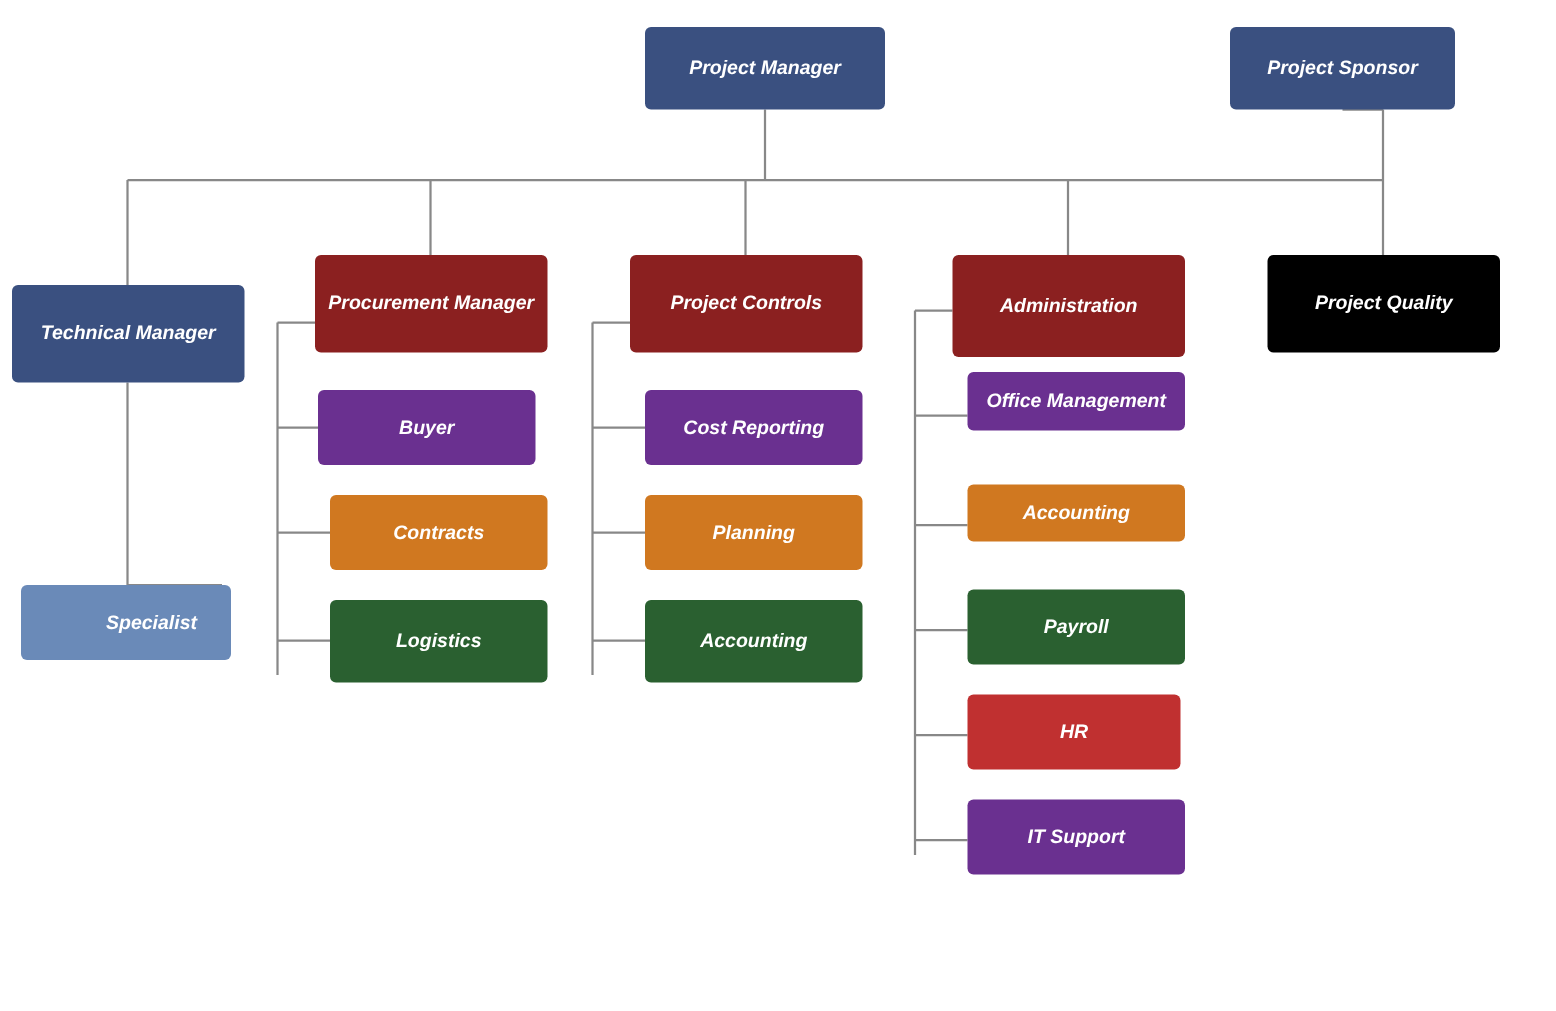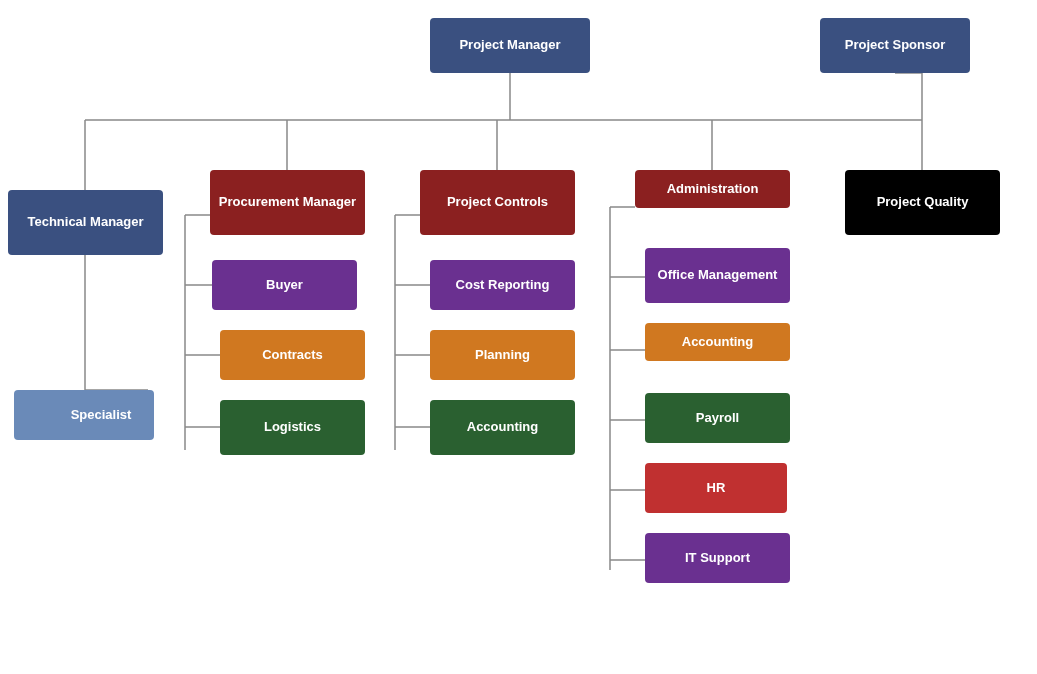--- a/index.html
+++ b/index.html
@@ -9,20 +9,21 @@
       width: 1037px;
       height: 674px;
       overflow: hidden;
       position: relative;
     }
 
     .org-container {
       position: relative;
       width: 1037px;
       height: 674px;
+      font-style: italic;
     }
 
     .box {
       position: absolute;
       display: flex;
       align-items: center;
       justify-content: center;
       text-align: center;
       font-weight: bold;
       font-size: 13px;
@@ -135,23 +136,23 @@
   <div class="box orange" style="left:220px; top:330px; width:145px; height:50px;">Contracts</div>
 
   <div class="box red-dark" style="left:420px; top:170px; width:155px; height:65px;">Project Controls</div>
 
   <div class="box purple" style="left:430px; top:260px; width:145px; height:50px;">Cost Reporting</div>
 
   <div class="box orange" style="left:430px; top:330px; width:145px; height:50px;">Planning</div>
 
   <div class="box green" style="left:430px; top:400px; width:145px; height:55px;">Accounting</div>
 
-  <div class="box red-dark" style="left:635px; top:170px; width:155px; height:38px;">Administration</div>
+  <div class="box red-dark" style="left:635px; top:170px; width:155px; height:68px;">Administration</div>
 
-  <div class="box purple" style="left:645px; top:248px; width:145px; height:55px;">Office Management</div>
+  <div class="box purple" style="left:645px; top:248px; width:145px; height:39px;">Office Management</div>
 
   <div class="box orange" style="left:645px; top:323px; width:145px; height:38px;">Accounting</div>
 
   <div class="box green" style="left:645px; top:393px; width:145px; height:50px;">Payroll</div>
 
   <div class="box red-bright" style="left:645px; top:463px; width:142px; height:50px;text-align:center;">HR</div>
 
   <div class="box purple" style="left:645px; top:533px; width:145px; height:50px;">IT Support</div>
 
   <div class="box red-medium" style="left:845px; top:170px; width:155px; height:65px;">Project Quality</div>

